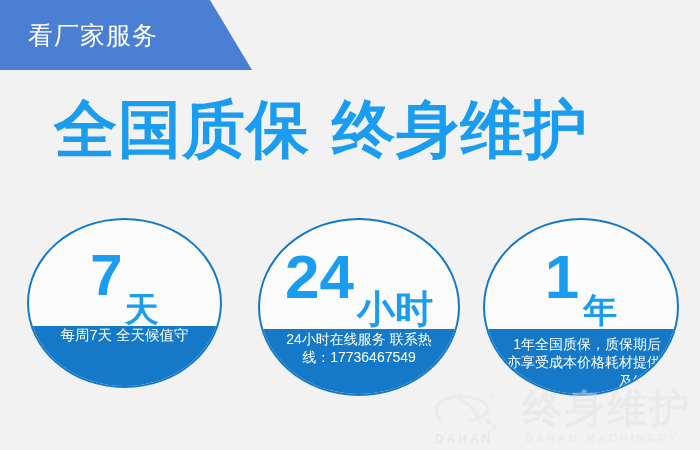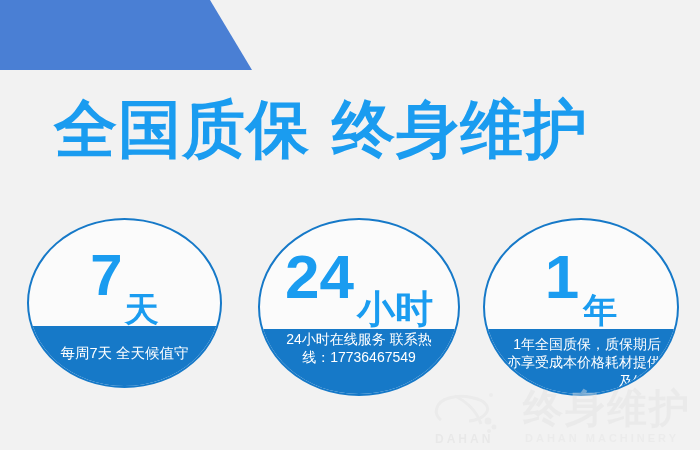--- a/index.html
+++ b/index.html
@@ -62,21 +62,21 @@
   .c1 .unit { font-size:34px; margin-left:2px; padding-bottom:4px; }
   .c2 .unit { font-size:38px; margin-left:3px; padding-bottom:5px; }
   .c3 .unit { font-size:34px; margin-left:4px; padding-bottom:6px; }
 
   .circle-bottom {
     position:absolute; left:0; right:0; bottom:0;
     background:#1679c8; color:#ffffff;
     display:flex; align-items:flex-start; justify-content:center;
     text-align:center;
   }
-  .c1 .circle-bottom { height:60px; padding-top:18px; }
+  .c1 .circle-bottom { height:60px; padding-top:0; }
   .c2 .circle-bottom { height:65px; padding-top:1px; }
   .c3 .circle-bottom { height:65px; padding-top:6px; }
 
   .bottom-text { font-size:14px; line-height:1.32; white-space:pre-line; }
   .c1 .bottom-text { font-size:14.5px; }
   .c2 .bottom-text { width:150px; }
   .c3 .bottom-text { width:160px;text-align:right; }
 
   
   .watermark {
@@ -100,20 +100,21 @@
     font-size:11px; font-weight:bold; color:#e4e4e4;
     letter-spacing:3px; white-space:nowrap;
   }
 </style>
 </head>
 <body>
 
 <div id="page">
 
   <div class="banner"></div>
+  <div class="banner-label">看厂家服务</div>
 
   <div class="title">
     <span>全国质保</span><span class="gap"></span><span>终身维护</span>
   </div>
 
   <div class="circles">
 
     <div class="circle c1">
       <div class="circle-top">
         <span class="big-num">7</span>

